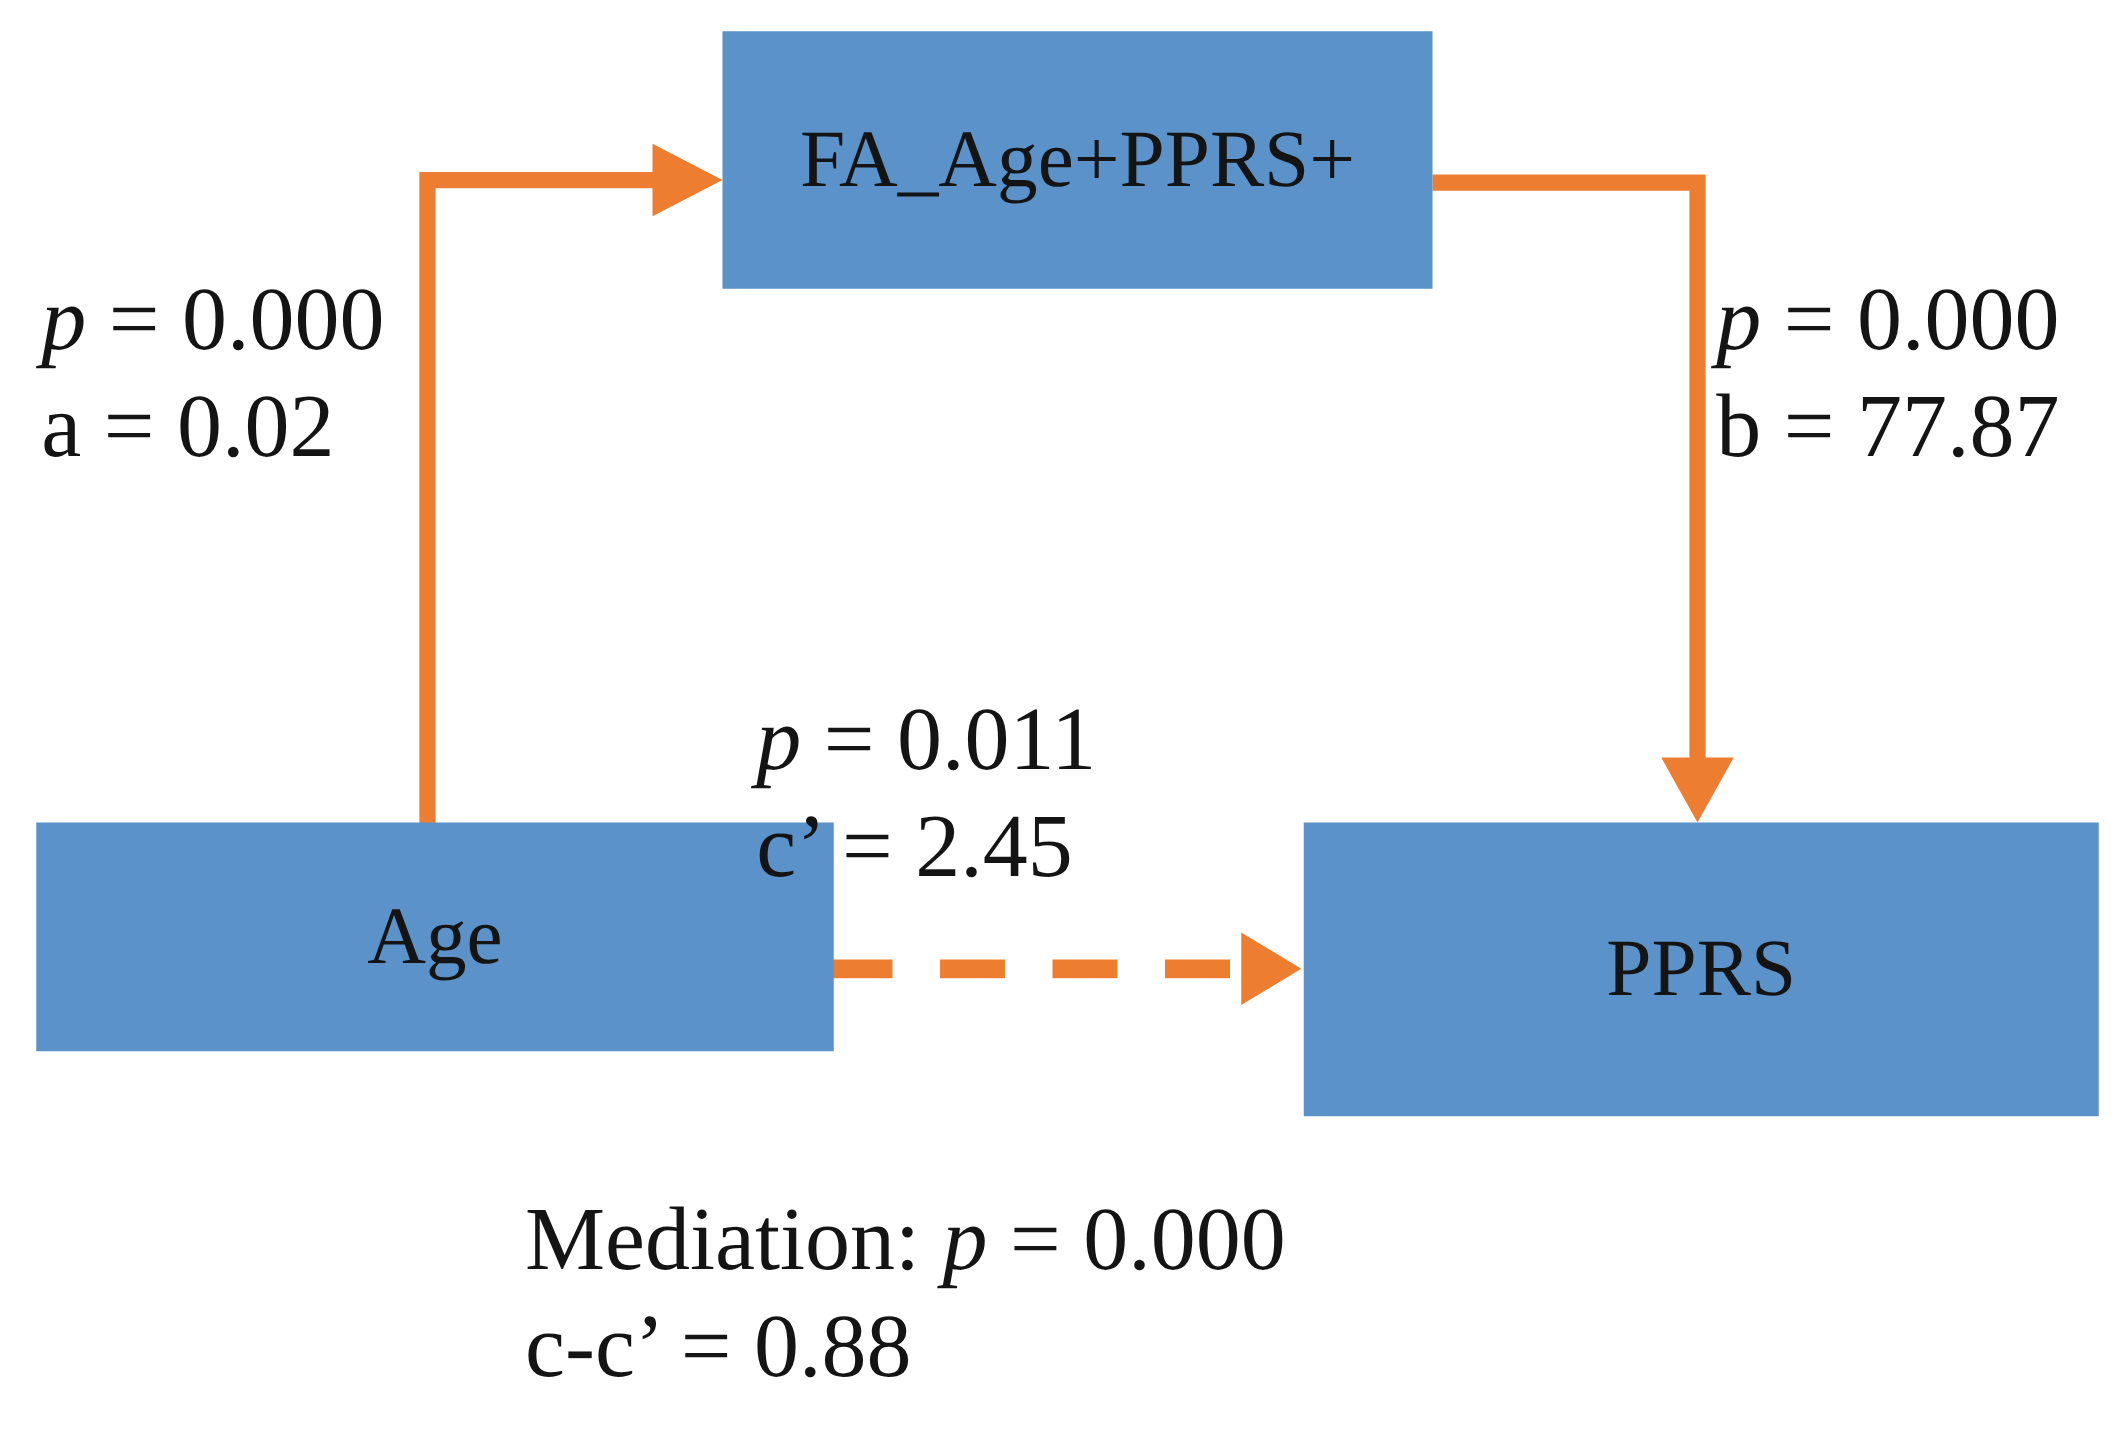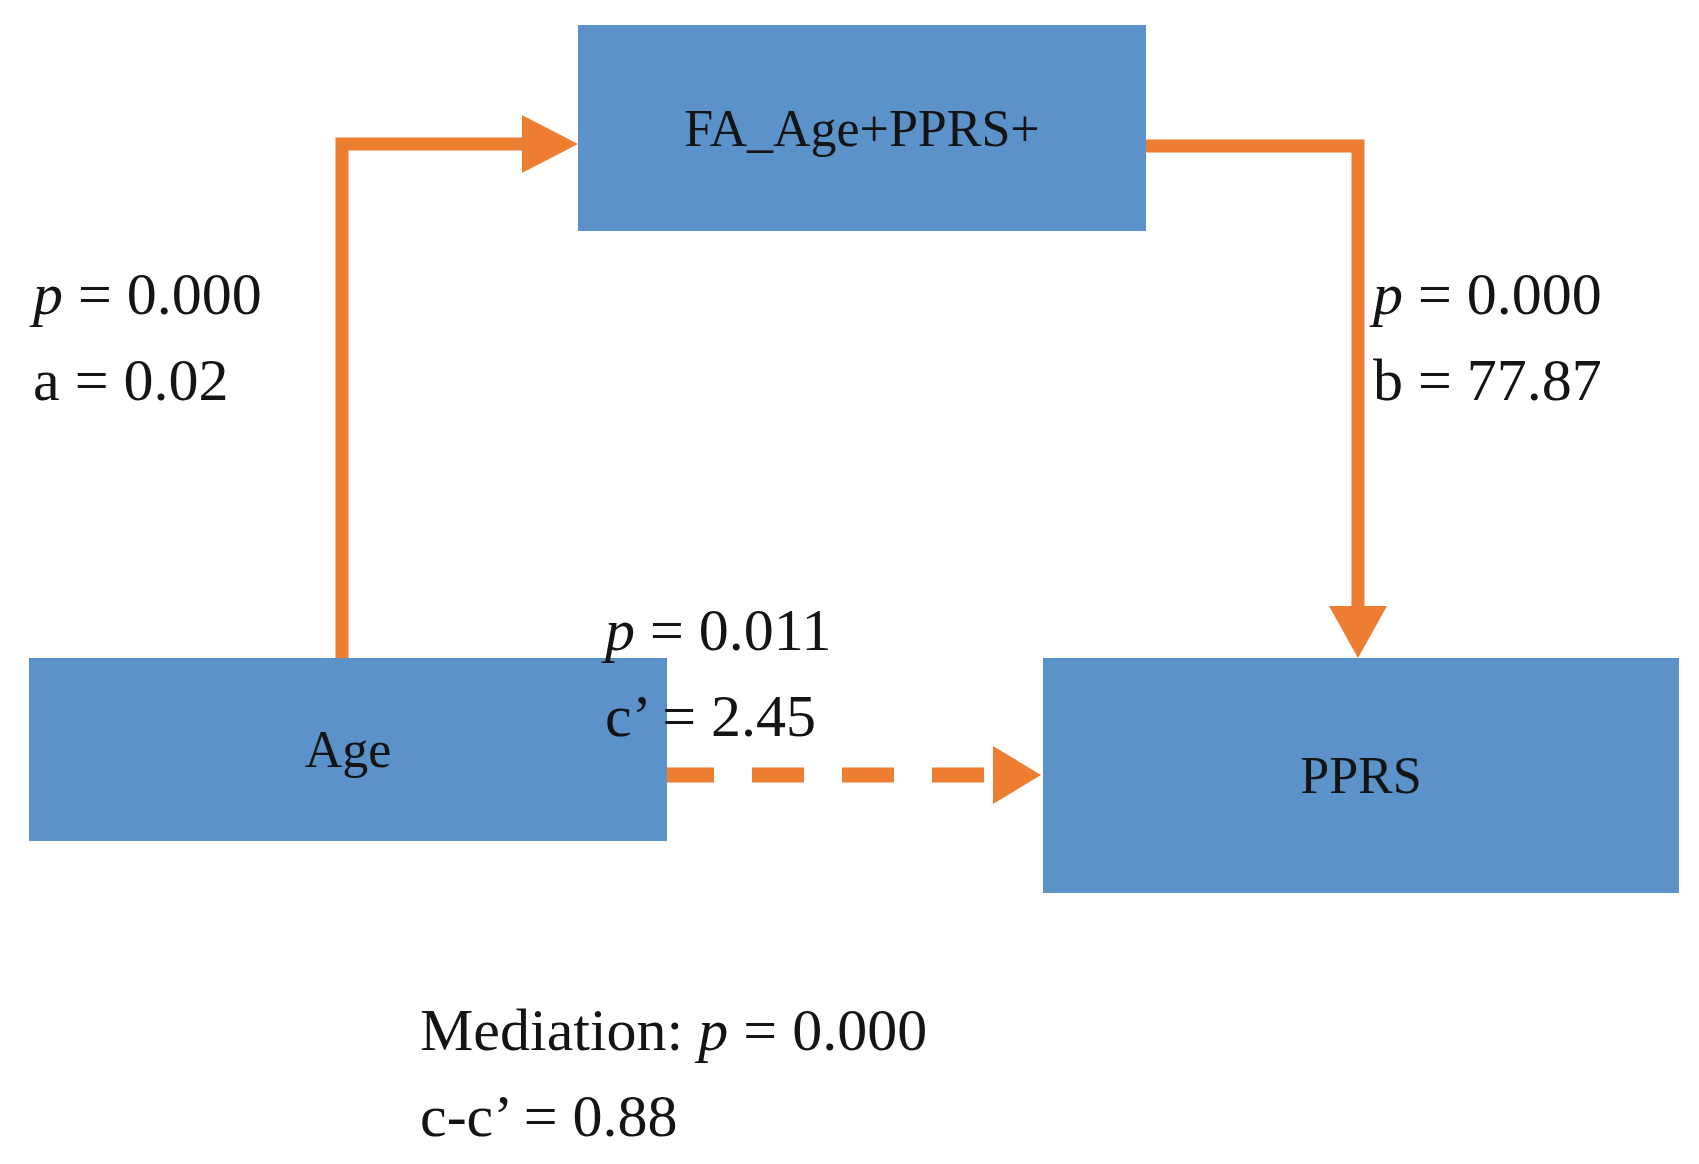--- a/index.html
+++ b/index.html
@@ -21,33 +21,32 @@
     font-family: "Liberation Serif", serif;
     color: var(--text);
     overflow: hidden;
   }
   .box {
     position: absolute;
     background: var(--box);
     display: flex;
     align-items: center;
     justify-content: center;
-    font-size: 52px;
+    font-size: 65px;
     color: var(--text);
   }
   #box-mediator { left: 578px; top: 25px;  width: 568px; height: 206px; }
   #box-age      { left: 29px;  top: 658px; width: 638px; height: 183px; }
   #box-pprs     { left: 1043px;top: 658px; width: 636px; height: 235px; }
 
   .ann {
     position: absolute;
-    font-size: 60px;
+    font-size: 72px;
     line-height: 86px;
     white-space: nowrap;
-    margin-top: 39px;
   }
   .it { font-style: italic; }
 
   #label-a   { left: 33px;   top: 212px; text-align: left; }
   #label-b   { left: 1373px; top: 212px; text-align: left; }
   #label-c   { left: 605px;  top: 548px; width: 500px; }
   #label-med { left: 420px;  top: 948px; width: 900px; text-align: left; }
 
   svg.overlay {
     position: absolute;

